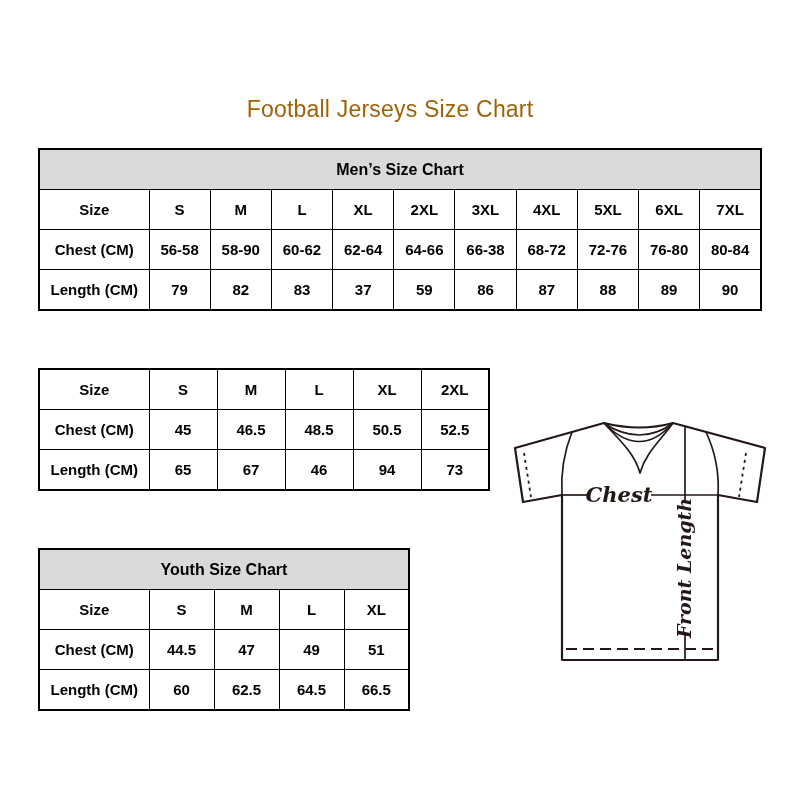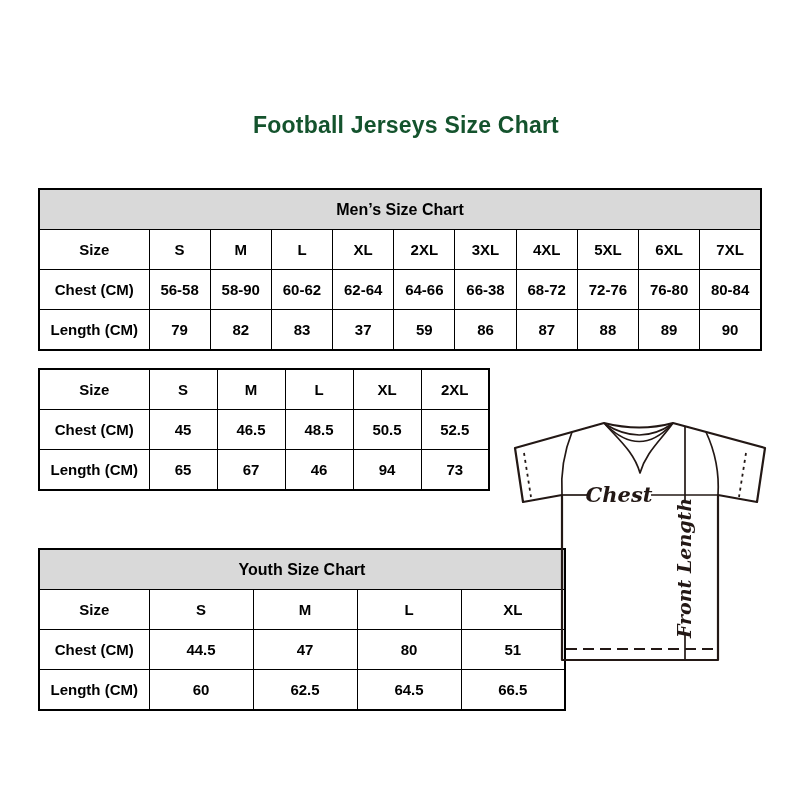--- a/index.html
+++ b/index.html
@@ -8,37 +8,37 @@
     background: #ffffff;
     position: relative;
     overflow: hidden;
     font-family: "Liberation Sans", "DejaVu Sans", sans-serif;
     color: #000;
   }
   .title {
     position: absolute;
     left: 0; top: 96px;
     width: 780px;
-    margin: 16px;
+    margin: 0;
     text-align: center;
     font-size: 23px;
-    font-weight: 700;
+    font-weight: 400;
     letter-spacing: 0.2px;
-    color: #14532d;
+    color: #a16207;
   }
   table.size-table {
     position: absolute;
     border-collapse: collapse;
     table-layout: fixed;
     background: #fff;
     border: 2px solid #000;
   }
-  #men-table   { left: 38px; top: 148px; width: 724px; margin-top: 40px; }
+  #men-table   { left: 38px; top: 148px; width: 724px; }
   #women-table { left: 38px; top: 368px; width: 452px; }
-  #youth-table { left: 38px; top: 548px; width: 528px; }
+  #youth-table { left: 38px; top: 548px; width: 372px; }
   .size-table th, .size-table td {
     border: 1px solid #000;
     text-align: center;
     vertical-align: middle;
     font-weight: 700;
     font-size: 15px;
     height: 39px;
     padding: 0;
     overflow: hidden;
     white-space: nowrap;
@@ -185,21 +185,21 @@
         <th class="row-label">Size</th>
         <td>S</td>
         <td>M</td>
         <td>L</td>
         <td>XL</td>
       </tr>
       <tr>
         <th class="row-label">Chest (CM)</th>
         <td>44.5</td>
         <td>47</td>
-        <td>80</td>
+        <td>49</td>
         <td>51</td>
       </tr>
       <tr>
         <th class="row-label">Length (CM)</th>
         <td>60</td>
         <td>62.5</td>
         <td>64.5</td>
         <td>66.5</td>
       </tr>
     </tbody>

